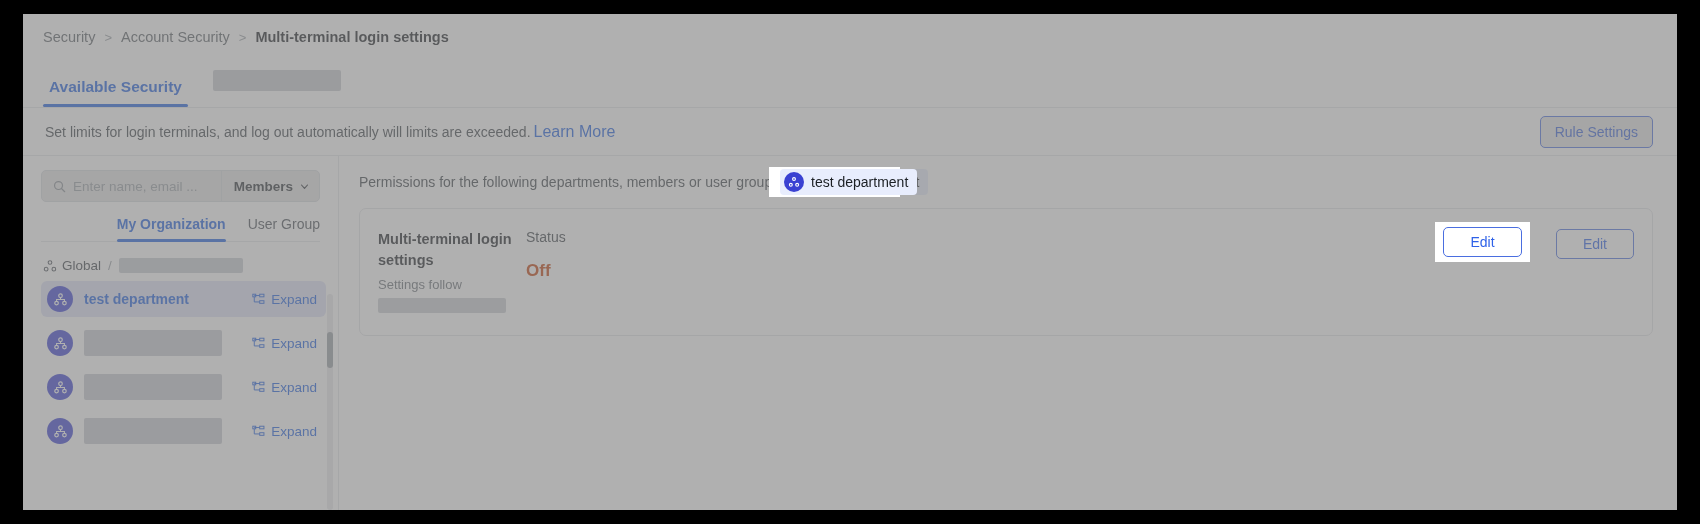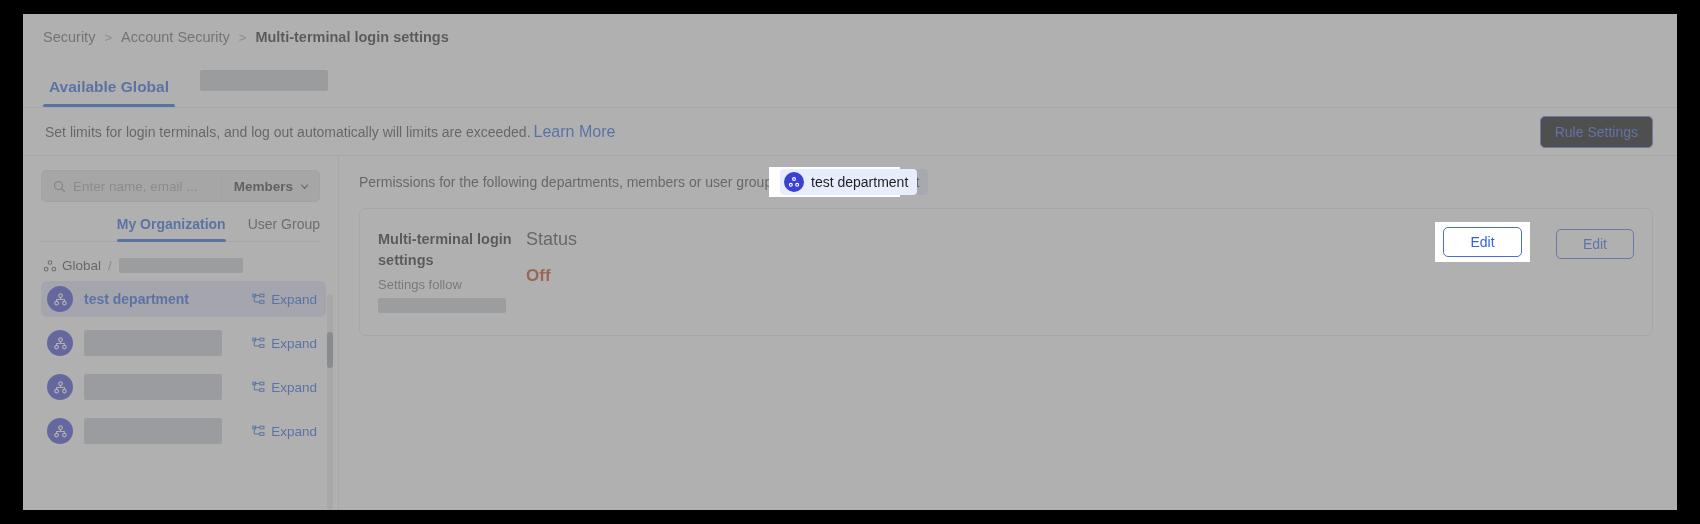--- a/index.html
+++ b/index.html
@@ -94,21 +94,21 @@
     padding: 0 24px 0 22px;
     background: #ffffff;
     border-bottom: 1px solid #e4e6e9;
   }
   .notice-text { font-size: 14px; color: #3c4248; }
   .notice-link { color: #1f5fe0; text-decoration: none; margin-left: 3px; }
   .notice-spacer { flex: 1; }
   .btn-outline {
     border: 1px solid #4a6ee0;
     color: #3761d8;
-    background: #000000;
+    background: #e5e5e5;
     font-size: 14px;
     border-radius: 5px;
     padding: 7px 14px;
     font-family: inherit;
     cursor: pointer;
     white-space: nowrap;
   }
 
   
   .body-split { display: flex; height: 354px; }
@@ -313,21 +313,21 @@
     line-height: 1.4;
   }
   .card-sub-redacted {
     width: 128px; height: 15px;
     background: #cbced3;
     margin-top: 4px;
     border-radius: 2px;
   }
   .card-mid { flex: 1; padding-right: 30px; }
   .status-label {
-    font-size: 18px;
+    font-size: 14px;
     color: #3c4248;
     margin-bottom: 6px;
   }
   .status-desc {
     font-size: 12.8px;
     color: #6b7178;
     line-height: 1.62;
     max-width: 800px;
   }
   .status-value {
@@ -383,21 +383,21 @@
     <div class="breadcrumb">
       <span class="bc-item">Security</span>
       <span class="bc-sep">&gt;</span>
       <span class="bc-item">Account Security</span>
       <span class="bc-sep">&gt;</span>
       <span class="bc-item current">Multi-terminal login settings</span>
     </div>
 
     <div class="tabstrip">
       <div class="tab">
-        <span>Available Global</span>
+        <span>Available Security</span>
         <div class="underline"></div>
       </div>
       <div class="tab-redacted"></div>
     </div>
 
     <div class="notice">
       <span class="notice-text">Set limits for login terminals, and log out automatically will limits are exceeded.</span>
       <a class="notice-link" href="#">Learn More</a>
       <span class="notice-spacer"></span>
       <button class="btn-outline">Rule Settings</button>

